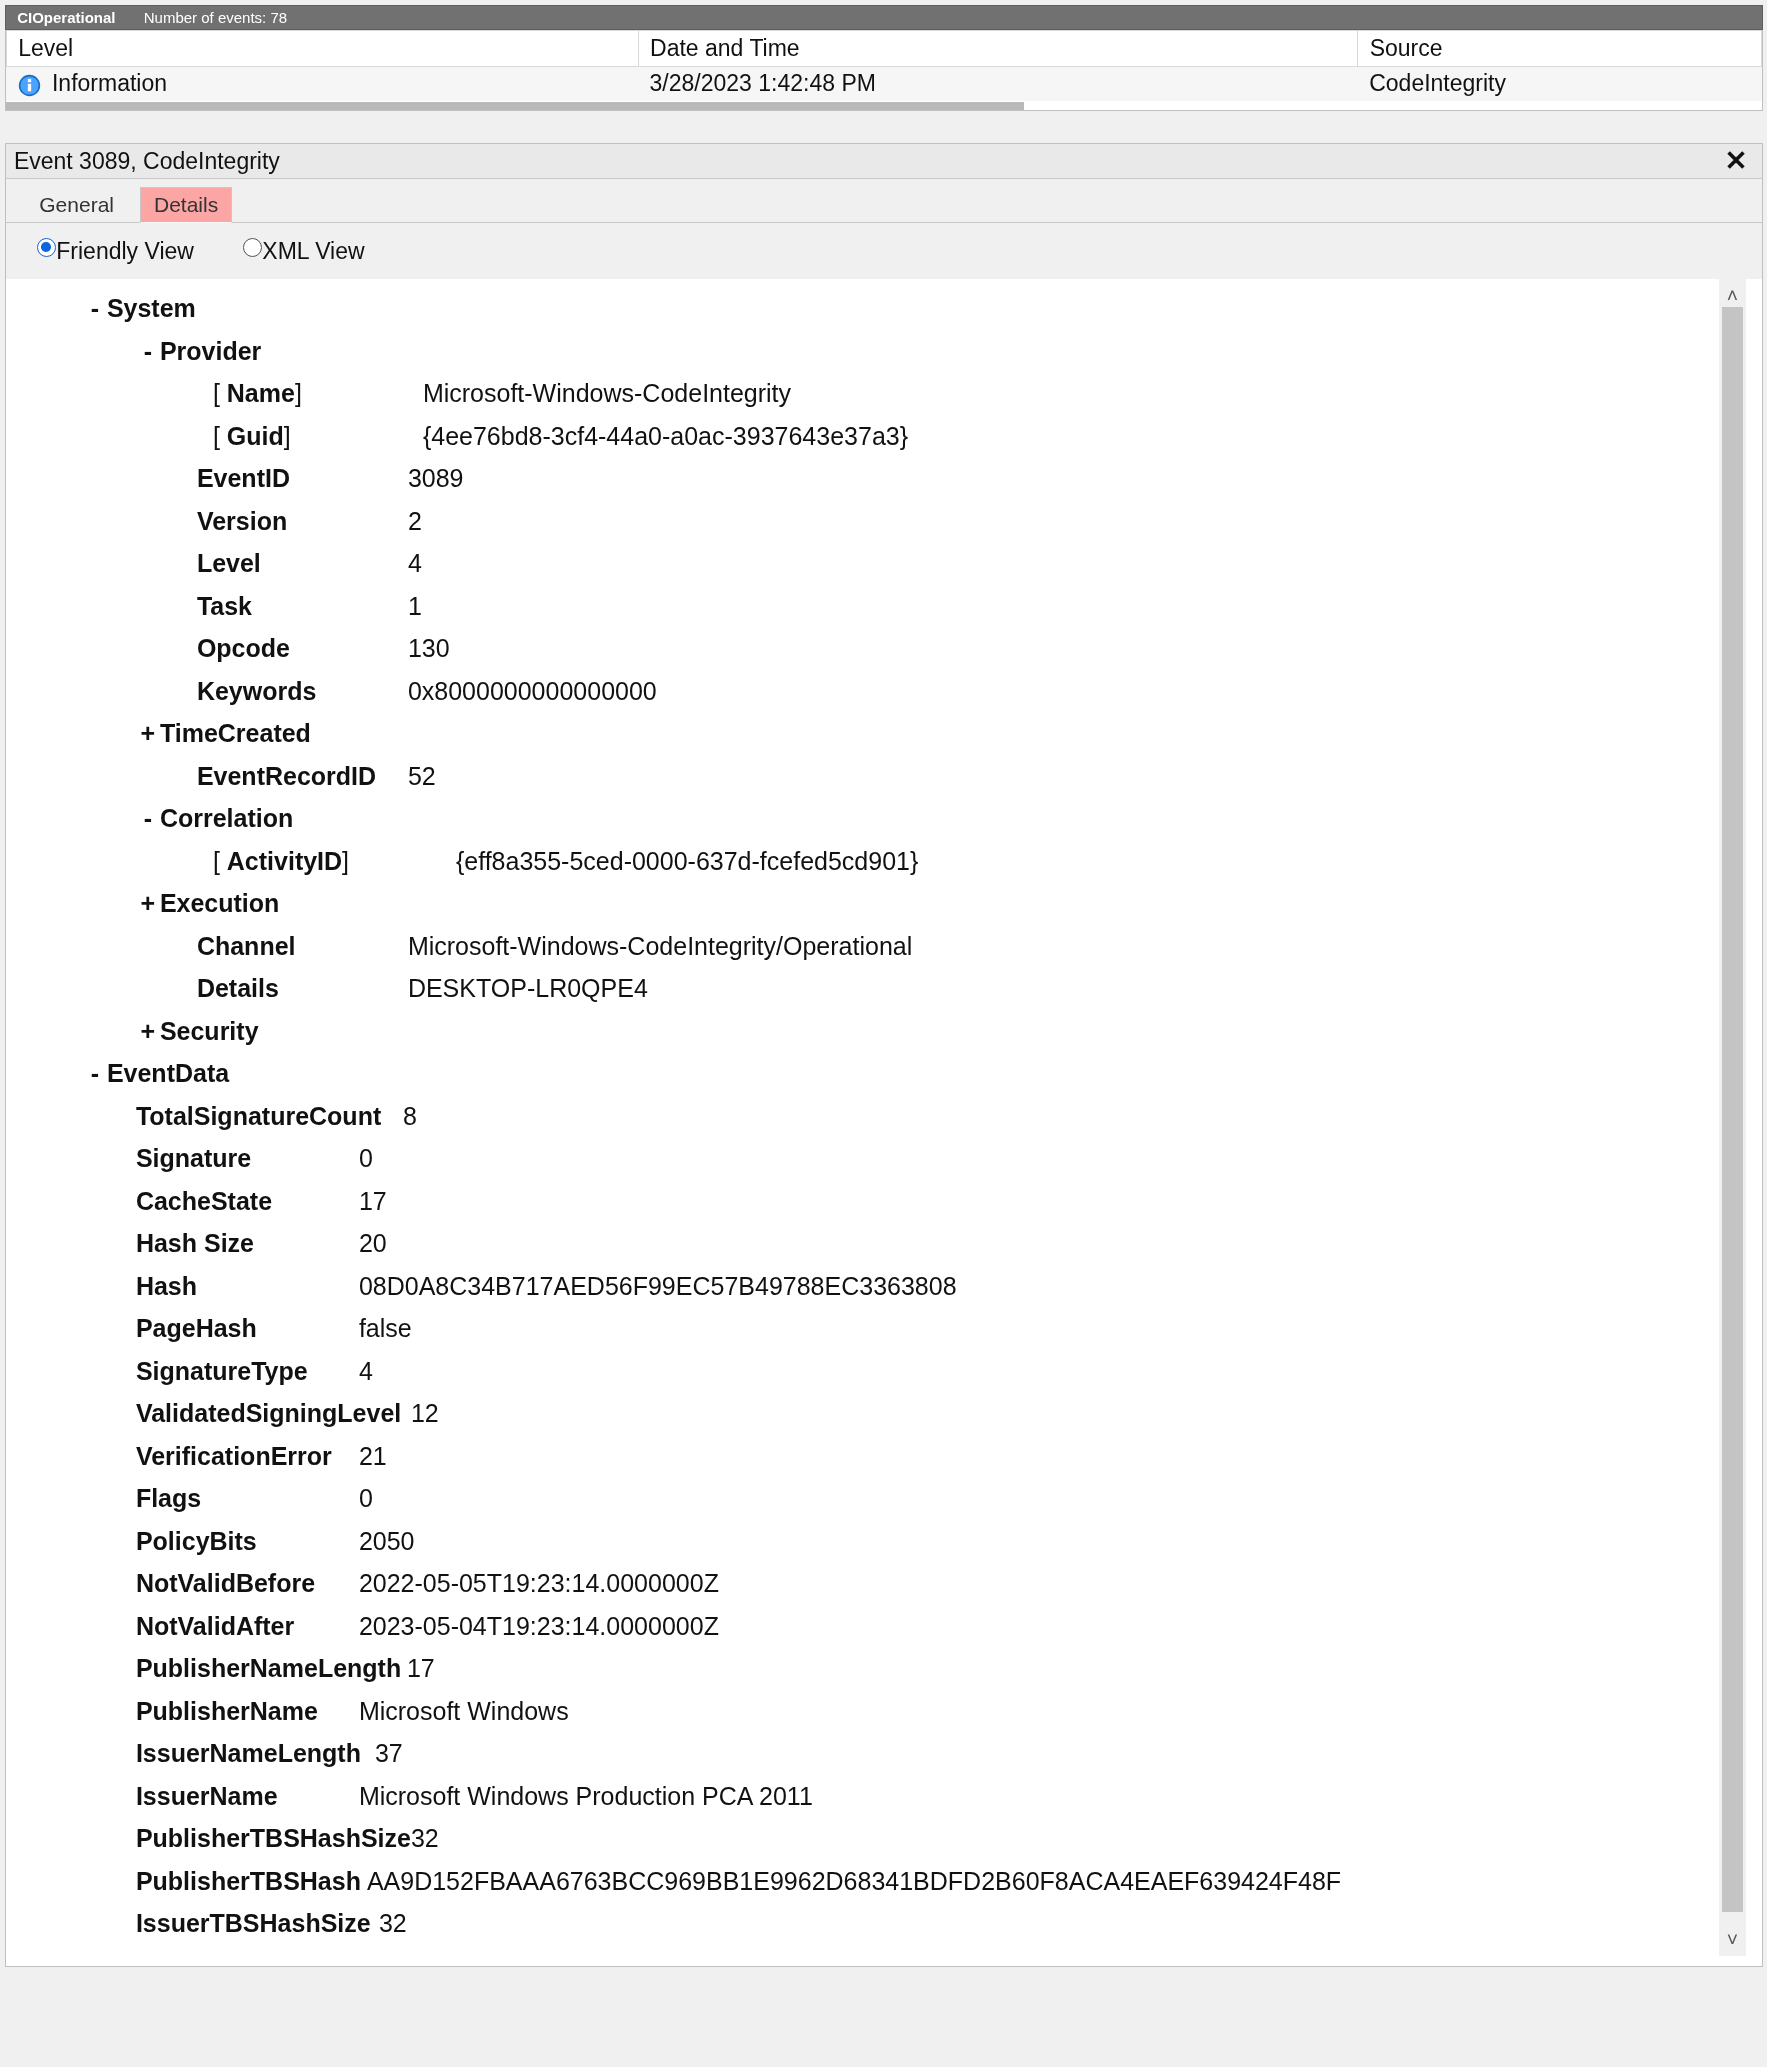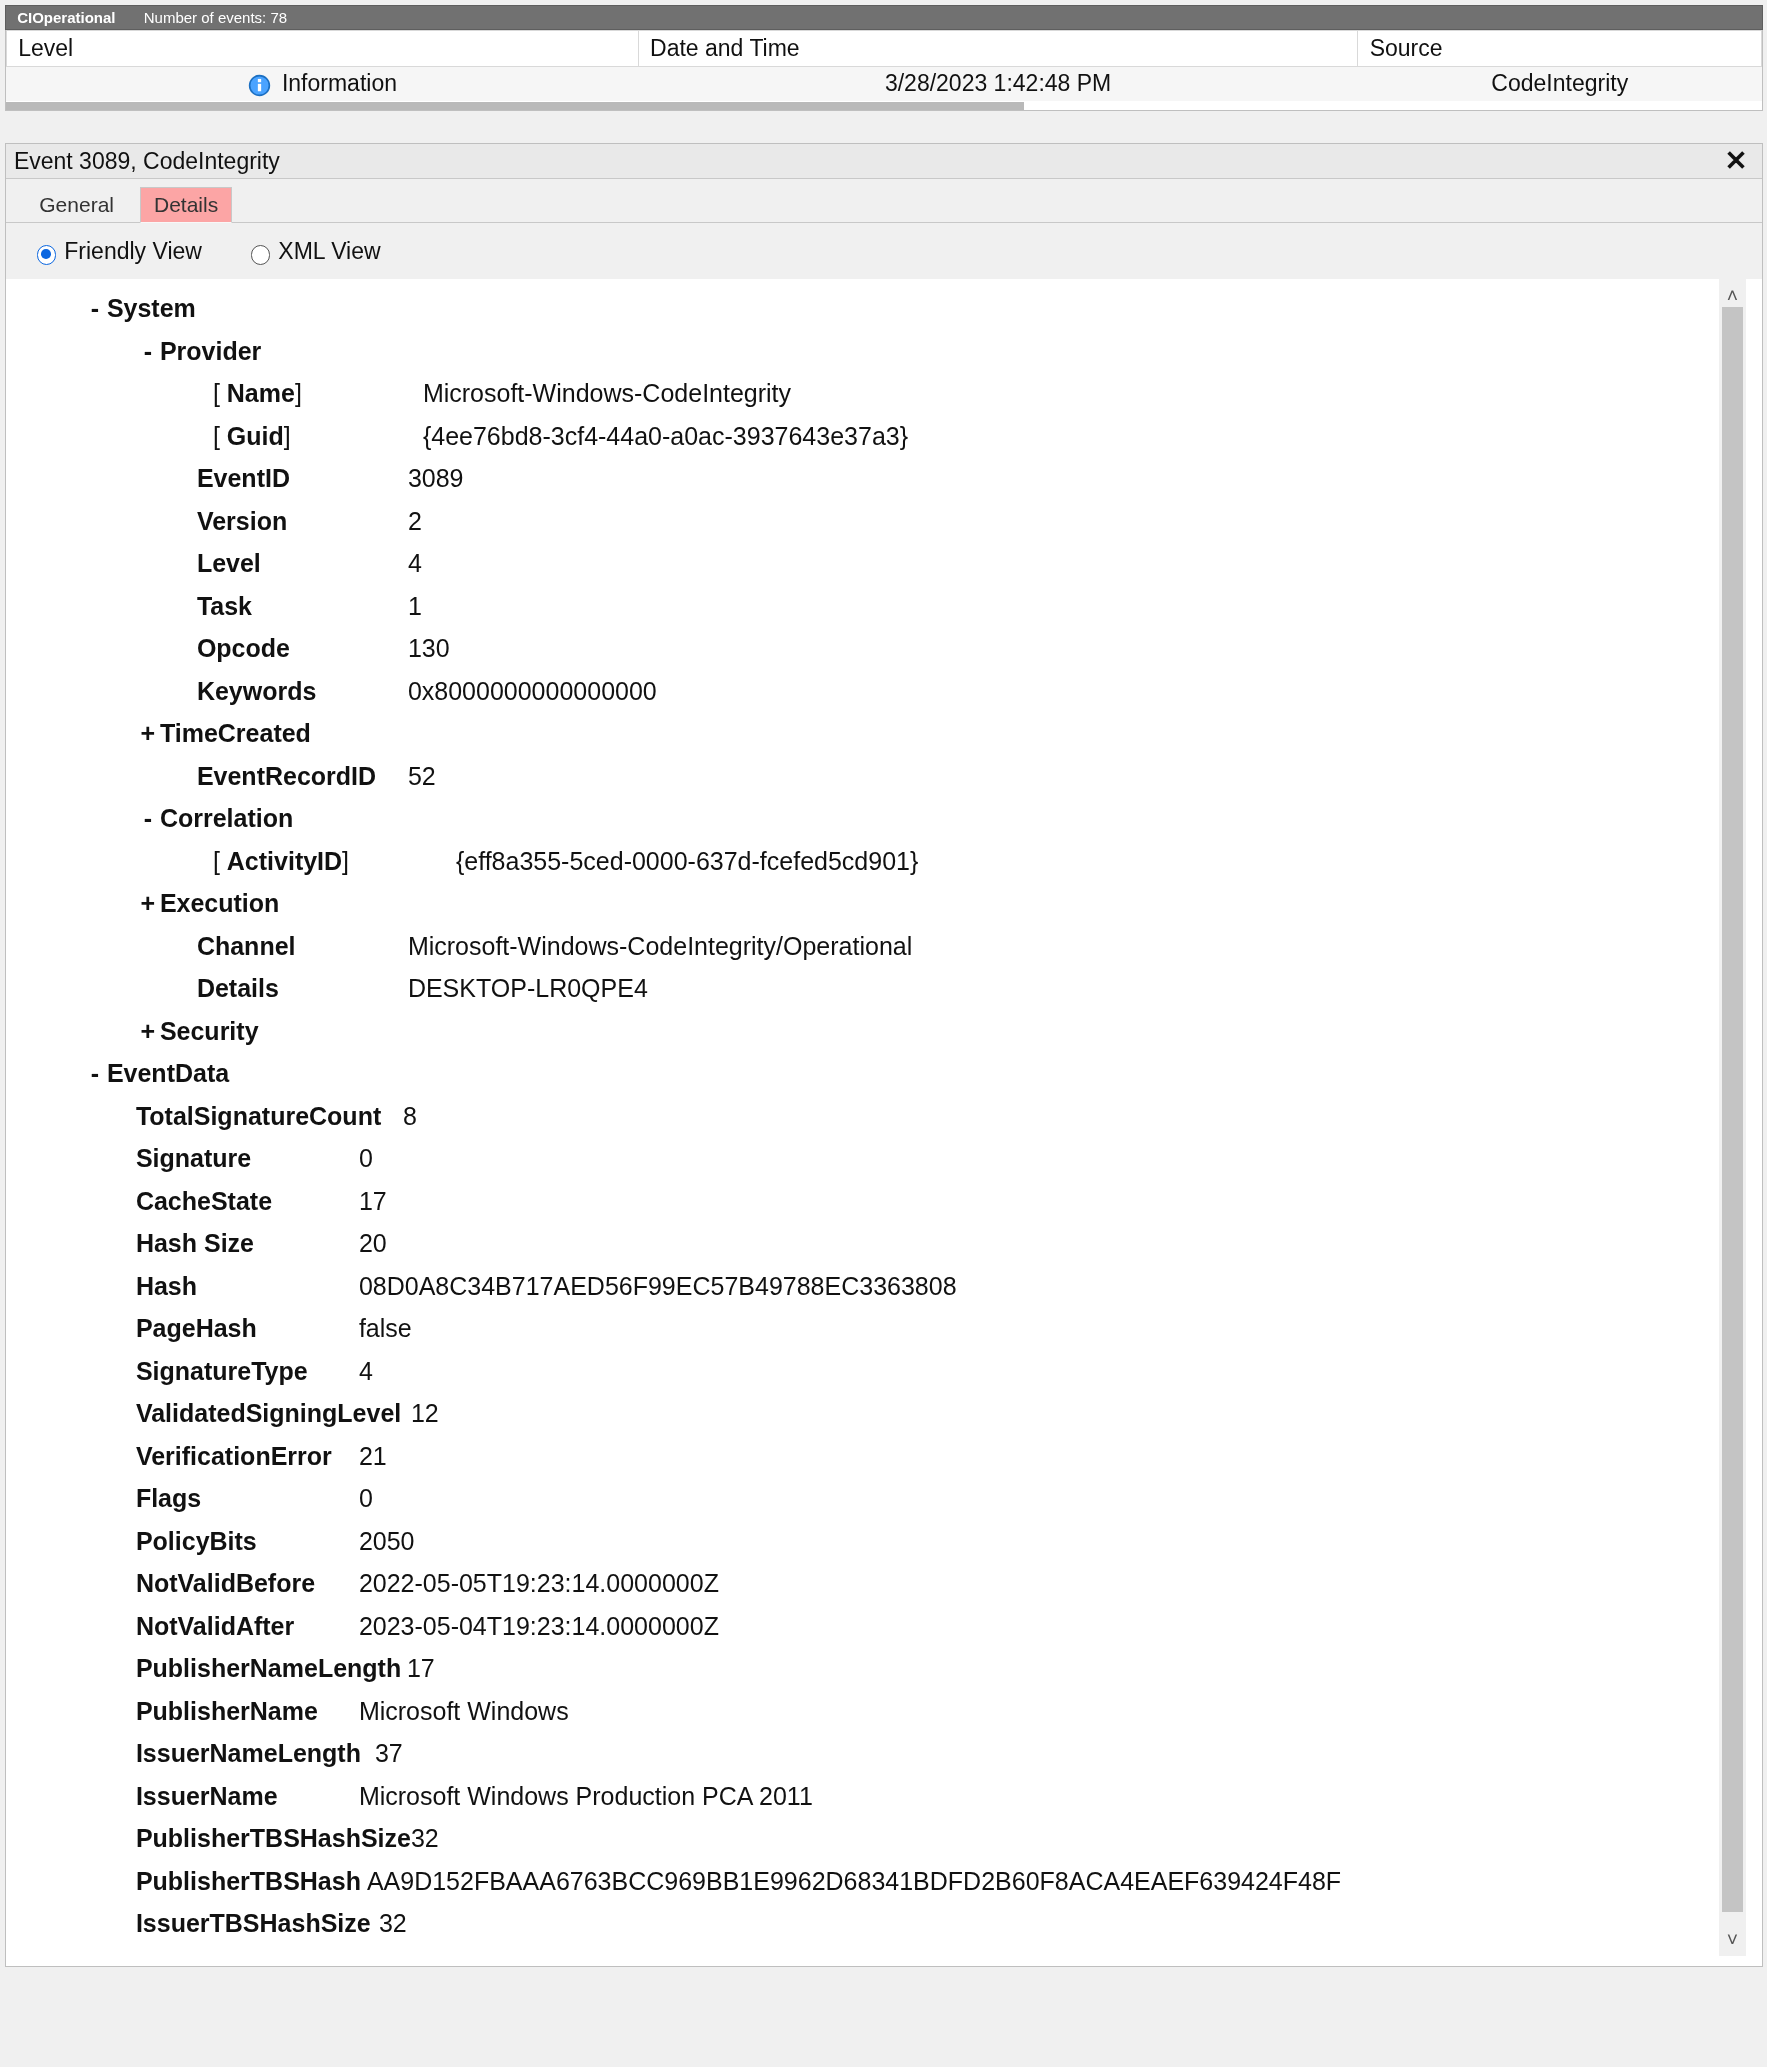--- a/index.html
+++ b/index.html
@@ -39,21 +39,21 @@
   .events-table th {
     text-align: left;
     font-weight: 400;
     font-size: 23px;
     background: #fff;
     border: 0.8px solid #d9d9d9;
     padding: 3.2px 11.3px;
     height: 36px;
   }
   .events-table td {
-    text-align: center;
+    text-align: left;
     font-weight: 400;
     font-size: 23px;
     padding: 3.2px 11.3px;
     border: none;
     background: #f6f6f6;
   }
   .info-icon {
     display: inline-flex;
     vertical-align: middle;
     margin-right: 4.9px;
@@ -122,22 +122,21 @@
     display: flex;
     align-items: center;
     gap: 49px;
     background: #f0f0f0;
     padding: 14.6px 31px 14.6px 31px;
     border-top: 0.8px solid #c8c8c8;
     font-size: 23px;
   }
   .radio {
     display: inline-flex;
-    align-items: flex-end;
-    gap: 8px;
+    align-items: flex-start;
     cursor: pointer;
   }
   .radio-circle {
     width: 19.4px; height: 19.4px;
     border: 1.6px solid #555;
     border-radius: 50%;
     position: relative;
     background: #fff;
   }
   .radio.selected .radio-circle { border-color: #0a66e0; }

